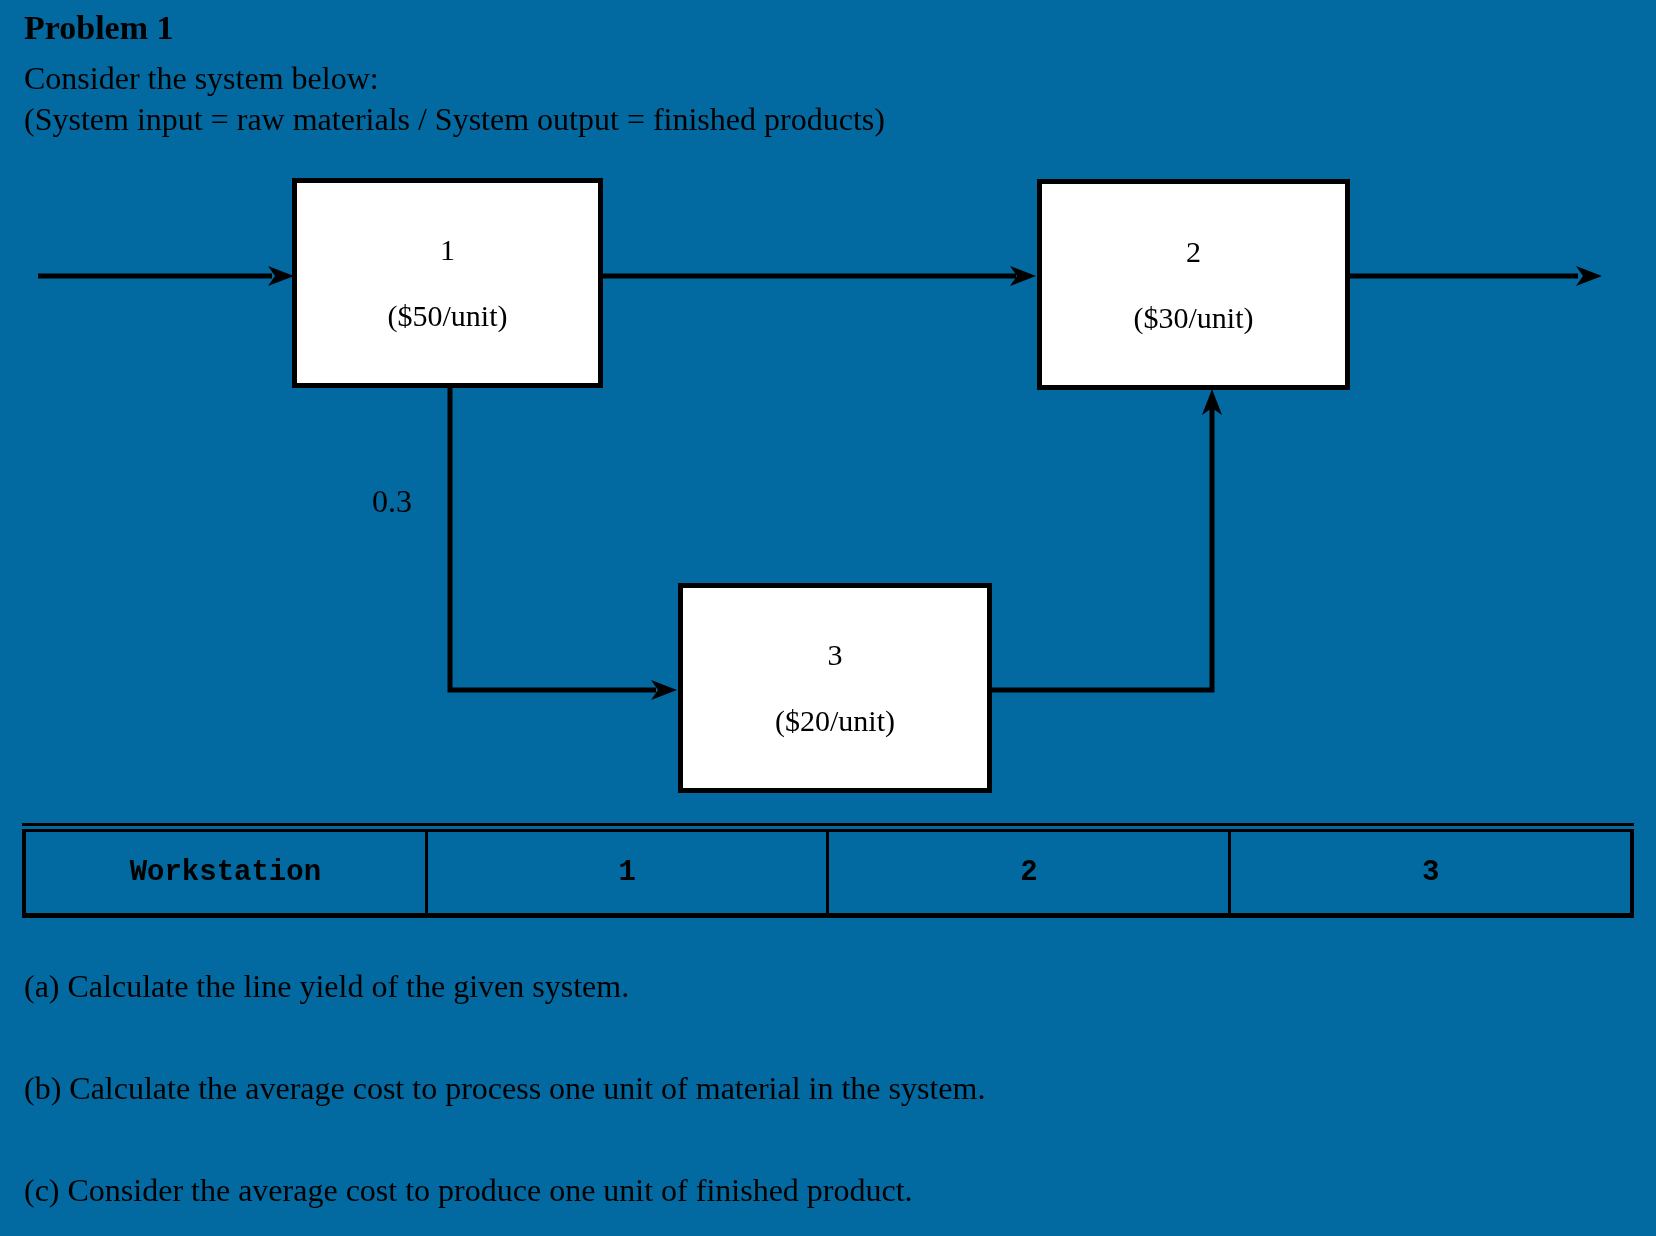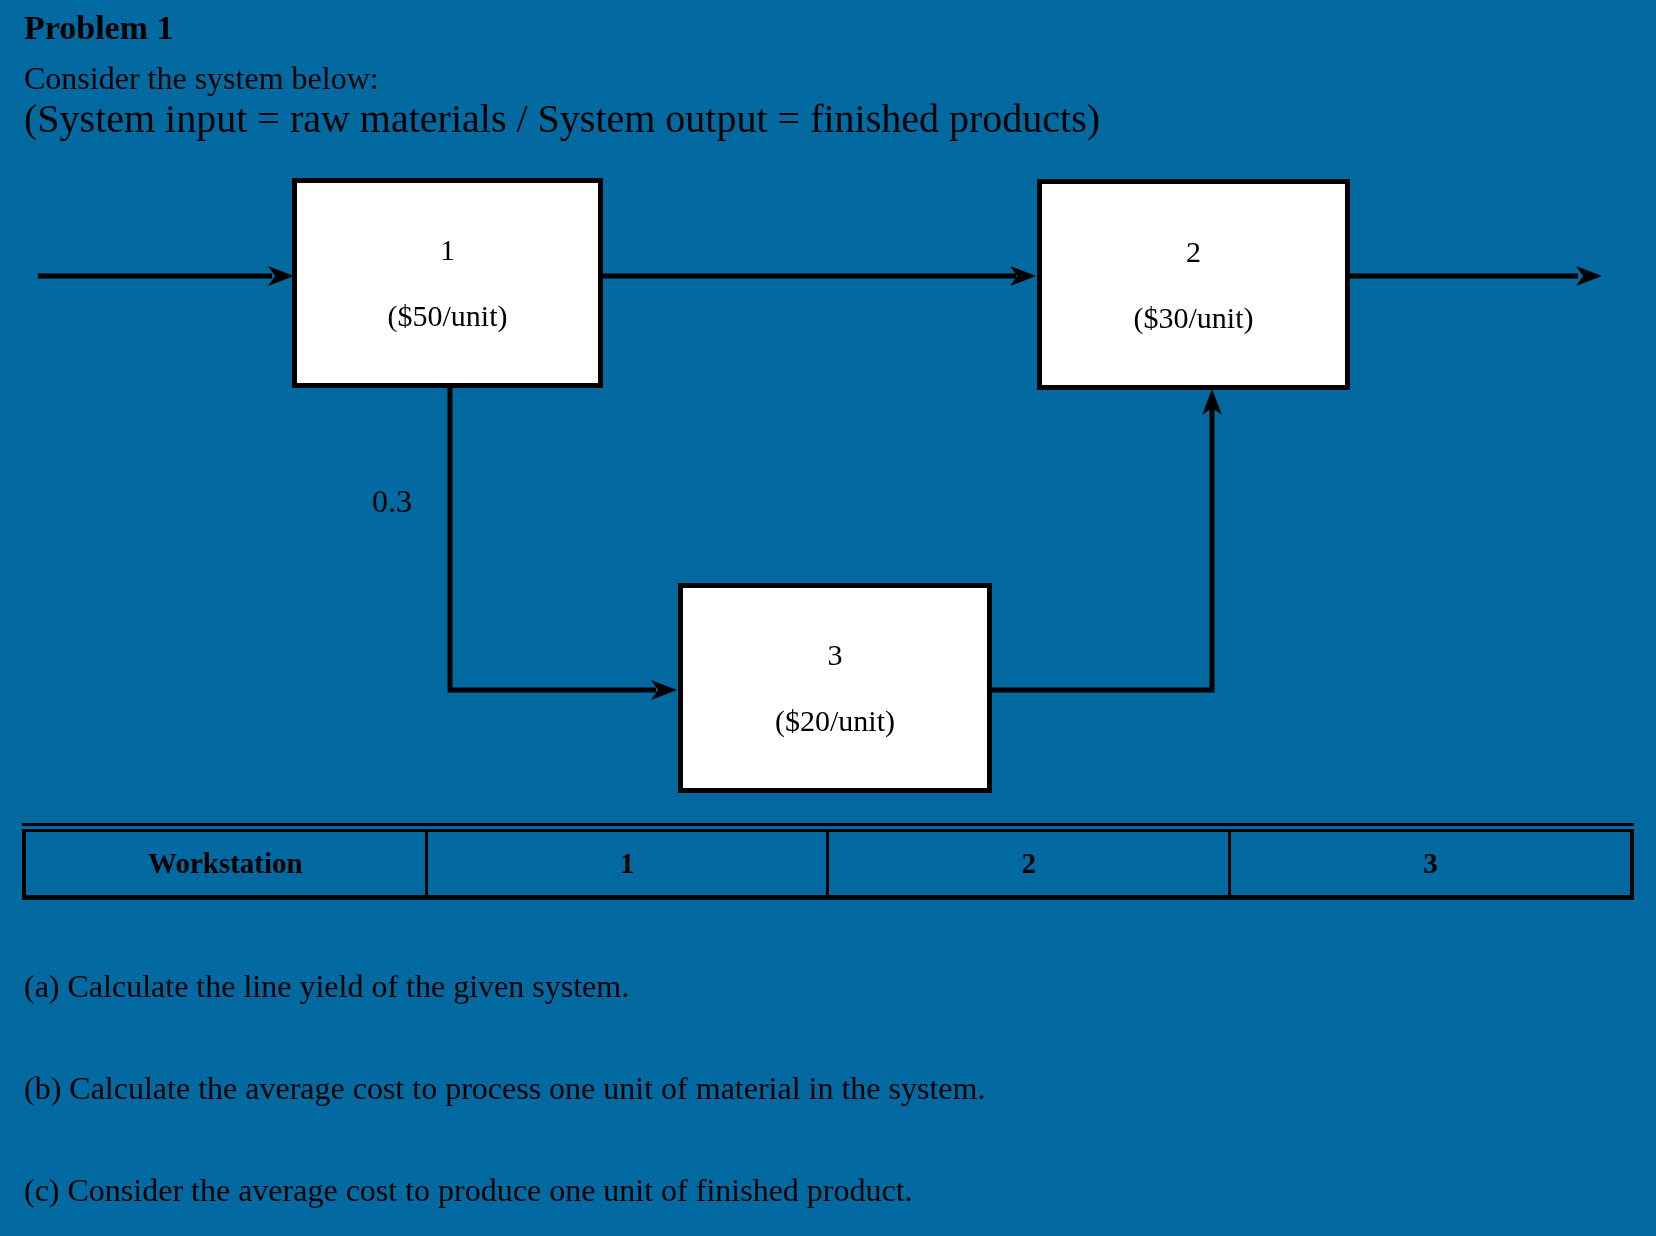--- a/index.html
+++ b/index.html
@@ -14,21 +14,21 @@
   }
   .abs { position: absolute; }
 
   .title {
     left: 24px; top: 6px;
     font-size: 34px; font-weight: bold;
     line-height: 44px;
     white-space: nowrap;
   }
   .intro-line1 { left: 24px; top: 58px; font-size: 32px; line-height: 40px; white-space: nowrap; }
-  .intro-line2 { left: 24px; top: 99px; font-size: 40px; line-height: 40px; white-space: nowrap; }
+  .intro-line2 { left: 24px; top: 99px; font-size: 32px; line-height: 40px; white-space: nowrap; }
 
   .flow-svg { left: 0; top: 0; width: 1656px; height: 1236px; pointer-events: none; }
 
   .wbox {
     position: absolute;
     box-sizing: border-box;
     border: 5px solid #000;
     background: #fff;
     display: flex;
     flex-direction: column;
@@ -45,26 +45,27 @@
 
   .branch-label {
     left: 348px; top: 482px; width: 88px;
     font-size: 32px; line-height: 38px;
     text-align: center;
   }
 
   .scrap-table {
     position: absolute;
     left: 22px; top: 823px;
-    width: 1612px; height: 77px;
+    width: 1612px; height: 95px;
     border-collapse: collapse;
     table-layout: fixed;
     border: 4px solid #000;
     border-top: 9px double #000;
     border-bottom: 5px solid #000;
+    font-family: Liberation Mono, monospace;
   }
   .scrap-table td {
     border: 3px solid #000;
     text-align: center;
     vertical-align: middle;
     font-size: 29px;
     font-weight: bold;
     padding: 0;
   }
   .scrap-table tr:first-child td { border-bottom: 5px solid #000; }

